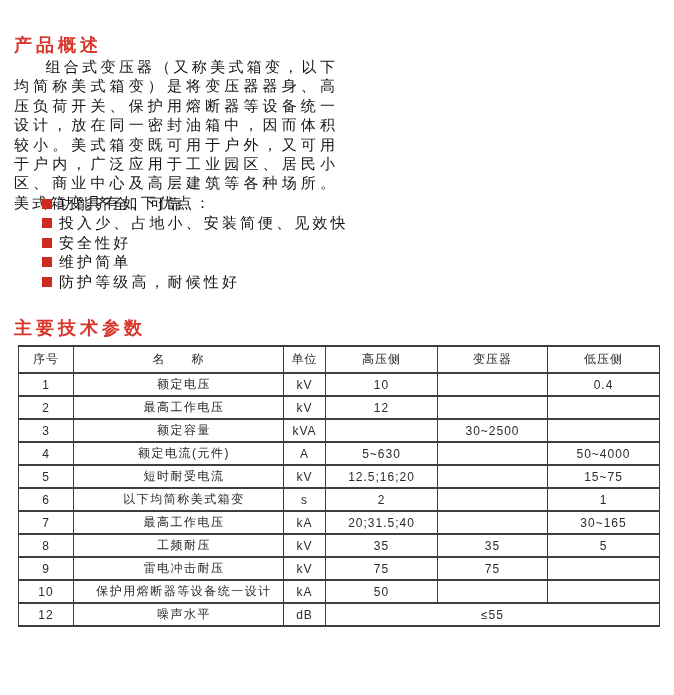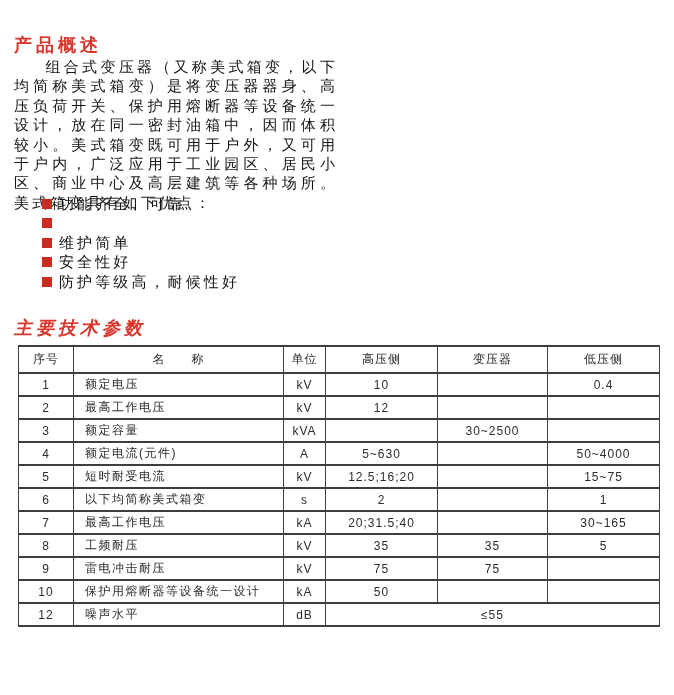--- a/index.html
+++ b/index.html
@@ -31,21 +31,20 @@
   }
   .overview-title {
     position: absolute;
     top: 35px;
     left: 14px;
   }
   .params-title {
     position: absolute;
     top: 318px;
     left: 14px;
-    font-style: italic;
   }
 
   
   .overview-text {
     position: absolute;
     top: 57px;
     left: 14px;
     width: 324px;
     margin: 0;
     font-size: 15px;
@@ -102,46 +101,46 @@
     text-align: center;
     color: #2b2b2b;
     letter-spacing: 1px;
     padding: 0;
     overflow: hidden;
     white-space: nowrap;
   }
   .params-table th { height: 25px; margin-top: 10px; }
   .params-table td { height: 21px; }
   .params-table td.cell-name {
-    text-align: left;
+    text-align: center;
     padding-left: 11px;
     letter-spacing: 1.5px;
   }
 </style>
 </head>
 <body>
 
 <div class="page">
 
   <h2 class="sec-title overview-title">产品概述</h2>
 
   <p class="overview-text">组合式变压器（又称美式箱变，以下均简称美式箱变）是将变压器器身、高压负荷开关、保护用熔断器等设备统一设计，放在同一密封油箱中，因而体积较小。美式箱变既可用于户外，又可用于户内，广泛应用于工业园区、居民小区、商业中心及高层建筑等各种场所。美式箱变具有如下优点：</p>
 
   <ul class="features">
     <li>
       <span class="sq"></span><span>功能齐全、可靠</span>
     </li>
     <li>
-      <span class="sq"></span>
+      <span class="sq"></span><span>投入少、占地小、安装简便、见效快</span>
+    </li>
+    <li>
+      <span class="sq"></span><span>安全性好</span>
     </li>
     <li>
       <span class="sq"></span><span>维护简单</span>
-    </li>
-    <li>
-      <span class="sq"></span><span>安全性好</span>
     </li>
     <li>
       <span class="sq"></span><span>防护等级高，耐候性好</span>
     </li>
   </ul>
 
   <h2 class="sec-title params-title">主要技术参数</h2>
 
   <table class="params-table">
     <colgroup>

